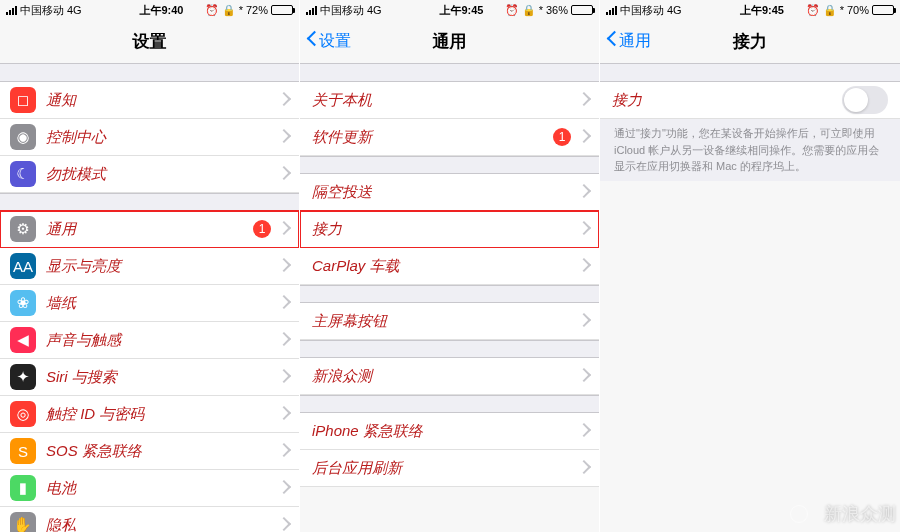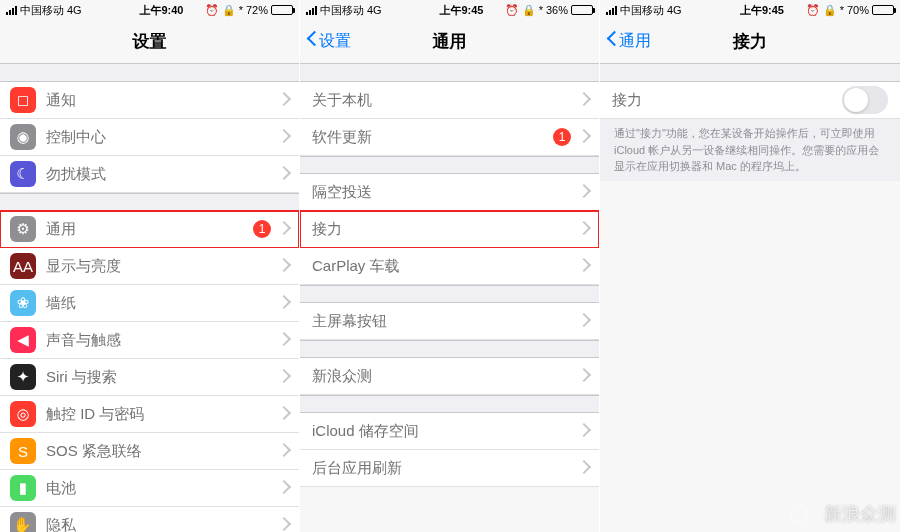--- a/index.html
+++ b/index.html
@@ -20,21 +20,21 @@
 .nav-title { font-size: 17px; font-weight: 600; }
 .nav-back { position: absolute; left: 6px; display: flex; align-items: center; color: #007aff; font-size: 16px; gap: 2px; }
 .chev-left { width: 11px; height: 18px; }
 .chev-left::before { content:''; display:block; width:9px; height:9px; border-left:2px solid #007aff; border-bottom:2px solid #007aff; transform: rotate(45deg); margin-left:3px; }
 .list { flex:1; overflow-y: hidden; }
 .gap { height: 18px; background:#efeff4; border-top:1px solid #c8c7cc; border-bottom:1px solid #c8c7cc; }
 .gap:first-child { border-top:none; }
 .row { height: 37px; background:#fff; display:flex; align-items:center; padding:0 12px 0 12px; border-bottom:0.5px solid #e0e0e0; position:relative; font-size:15px; }
 .row.with-icon { padding-left: 10px; }
 .row .icon { width:26px; height:26px; border-radius:6px; margin-right:10px; display:flex; align-items:center; justify-content:center; flex-shrink:0; }
-.row .label { flex:1; color:#737373; }
+.row .label { flex:1; color:#b91c1c;font-style:italic; }
 .row .chev { width:8px; height:13px; }
 .row .chev::before { content:''; display:block; width:8px; height:8px; border-top:2px solid #c7c7cc; border-right:2px solid #c7c7cc; transform:rotate(45deg); }
 .row .badge { background:#ff3b30; color:#fff; border-radius:9px; min-width:18px; height:18px; font-size:12px; display:flex; align-items:center; justify-content:center; margin-right:8px; padding:0 5px; }
 .highlight { outline: 2px solid #e22; outline-offset: -1px; }
 .toggle { width:46px; height:28px; border-radius:14px; background:#e5e5ea; position:relative; }
 .toggle::after { content:''; position:absolute; left:2px; top:2px; width:24px; height:24px; background:#fff; border-radius:50%; box-shadow:0 1px 3px rgba(0,0,0,0.2); }
 .footer-text { font-size:11px; color:#8e8e93; padding:6px 14px; line-height:1.5; background:#efeff4; }
 .watermark { position:absolute; right:8px; bottom:6px; color:rgba(255,255,255,0.55); font-size:18px; display:flex; align-items:center; gap:16px; text-shadow:0 0 3px rgba(0,0,0,0.3); }
 .wm-logo { width:18px; height:18px; border:1.5px solid rgba(255,255,255,0.55); border-radius:50%; position:relative; }
 .ic { color:#fff; font-size:15px; }
@@ -93,21 +93,21 @@
         <div class="gap"></div>
         <div class="row with-icon highlight">
           <span class="icon" style="background:#8e8e93">
             <span class="ic">⚙</span>
           </span>
           <span class="label">通用</span>
           <span class="badge">1</span>
           <span class="chev"></span>
         </div>
         <div class="row with-icon">
-          <span class="icon" style="background:#7f1d1d">
+          <span class="icon" style="background:#0369a1">
             <span class="ic">AA</span>
           </span>
           <span class="label">显示与亮度</span>
           <span class="chev"></span>
         </div>
         <div class="row with-icon">
           <span class="icon" style="background:#55bef0">
             <span class="ic">❀</span>
           </span>
           <span class="label">墙纸</span>
@@ -214,21 +214,21 @@
           <span class="label">主屏幕按钮</span>
           <span class="chev"></span>
         </div>
         <div class="gap"></div>
         <div class="row">
           <span class="label">新浪众测</span>
           <span class="chev"></span>
         </div>
         <div class="gap"></div>
         <div class="row">
-          <span class="label">iCloud 储存空间</span>
+          <span class="label">iPhone 紧急联络</span>
           <span class="chev"></span>
         </div>
         <div class="row">
           <span class="label">后台应用刷新</span>
           <span class="chev"></span>
         </div>
       </div>
     </div>
     <div class="phone">
       <div class="status-bar">

